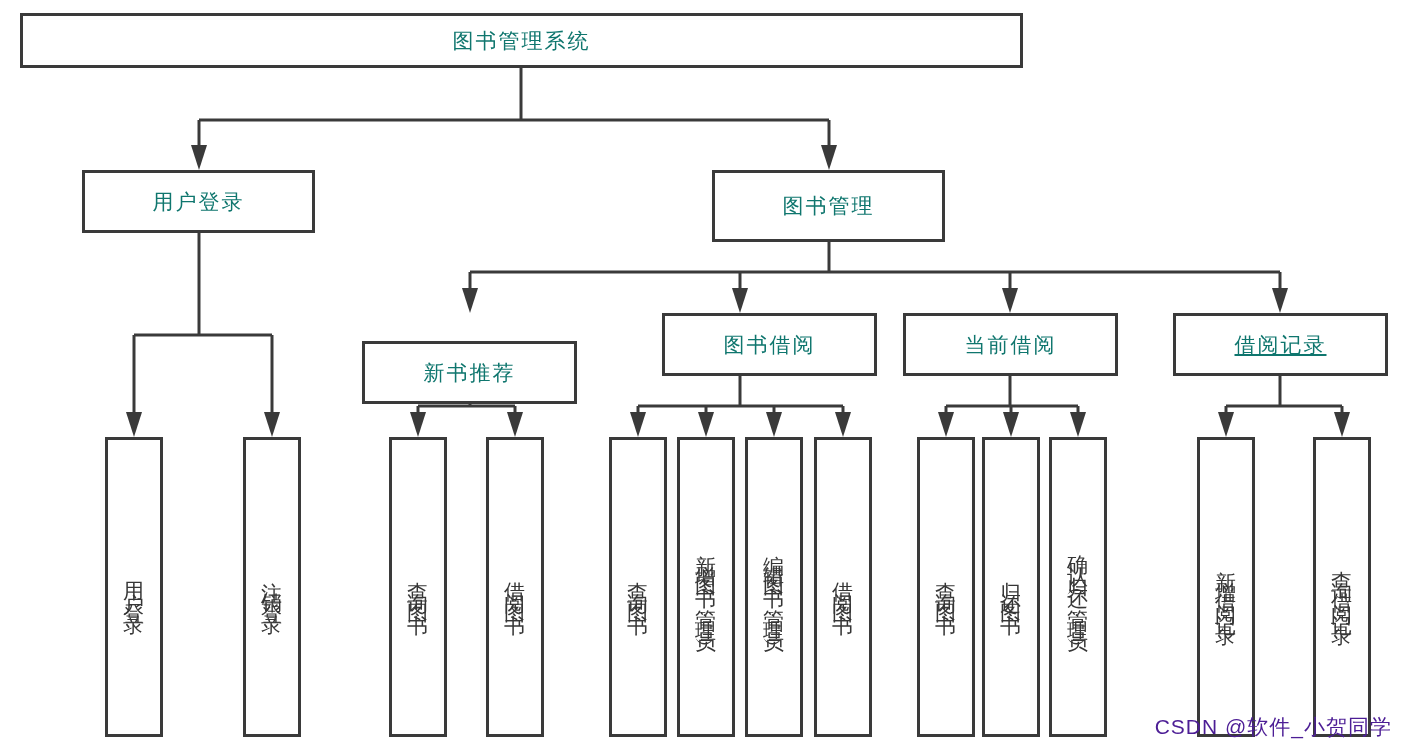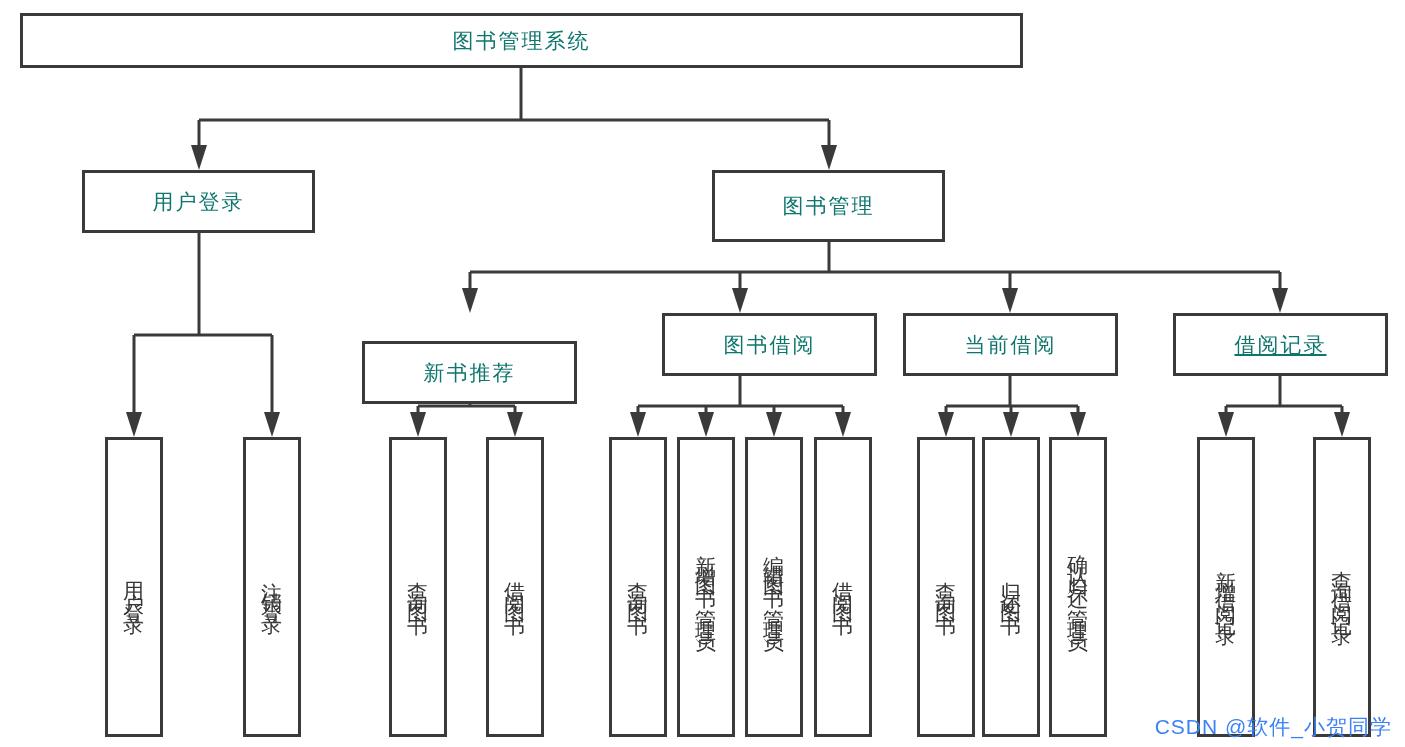--- a/index.html
+++ b/index.html
@@ -47,21 +47,21 @@
     font-size: 21px;
     writing-mode: vertical-rl;
     text-orientation: mixed;
     letter-spacing: 11px;
     line-height: 1;
   }
   .watermark {
     position: absolute;
     right: 13px;
     bottom: 6px;
-    color: #3b82f6;
+    color: #4c1d95;
     font-size: 21px;
     letter-spacing: 1px;
     white-space: nowrap;
   }
 </style>
 </head>
 <body>
 
 <div class="canvas">
 

